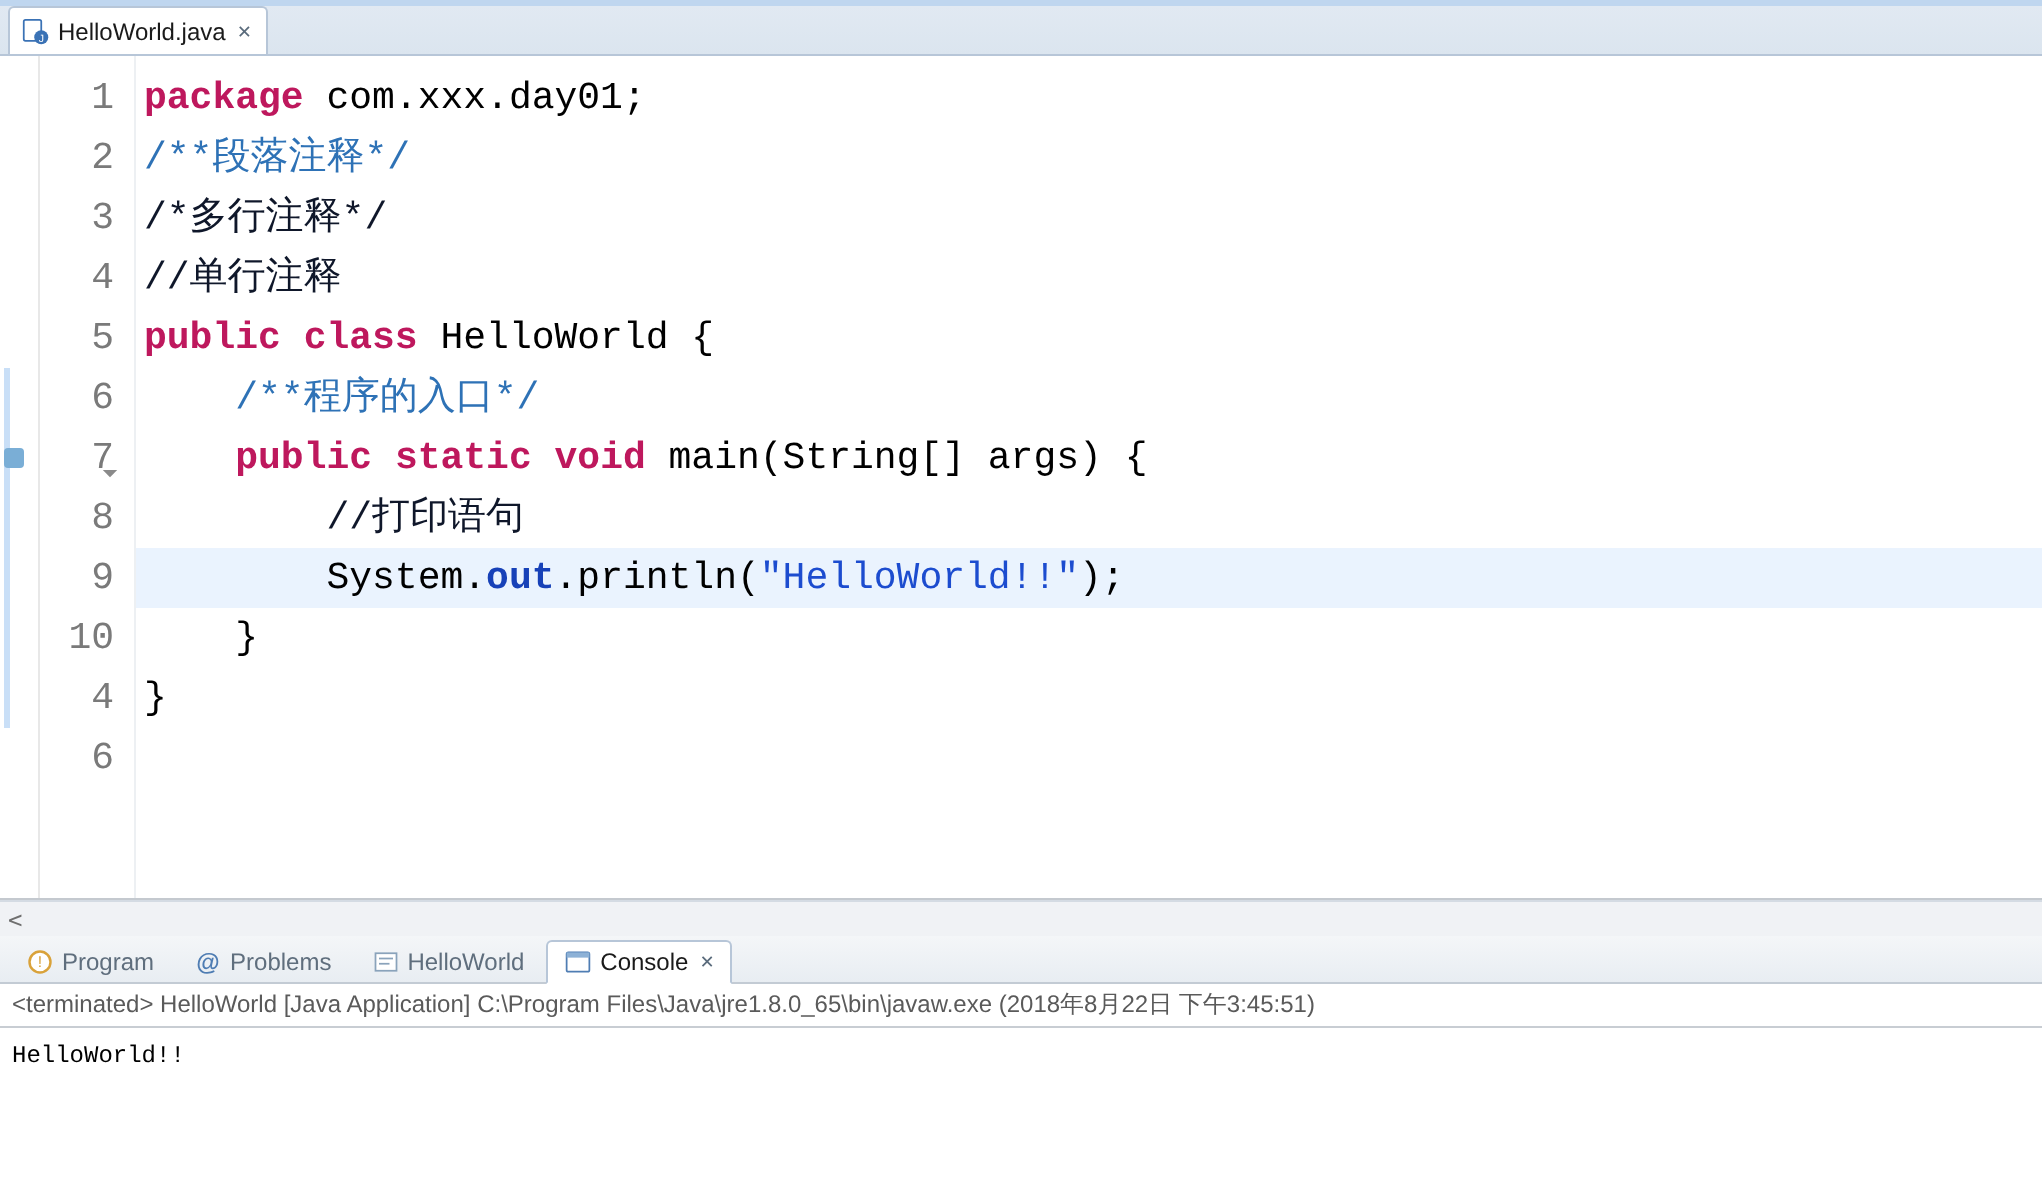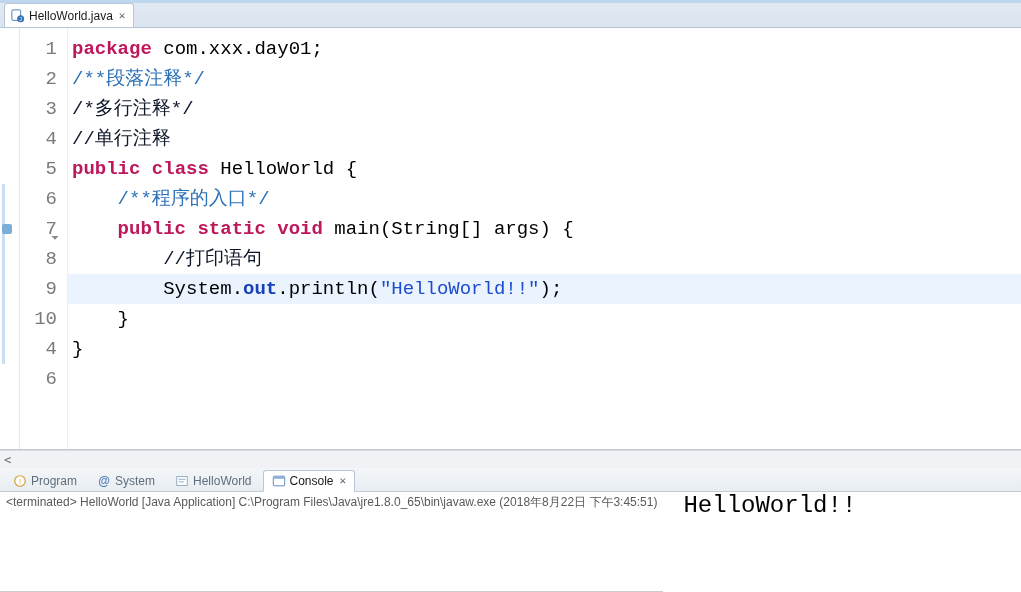--- a/index.html
+++ b/index.html
@@ -164,35 +164,35 @@
   .view-icon {
     width: 14px; height: 14px;
     display: inline-flex; align-items: center; justify-content: center;
     font-size: 12px;
   }
 
   
   .console {
     height: 100px;
     display: flex;
-    flex-direction: row;
+    flex-direction: column;
     background: #fff;
   }
   .console-status {
     font-size: 12px;
     color: #5a5a5a;
     padding: 2px 6px;
     border-bottom: 1px solid #c8cdd3;
   }
   .console-body {
     flex: 1;
     font-family: Consolas, "Courier New", monospace;
-    font-size: 24px;
+    font-size: 12px;
     line-height: 24px;
-    padding: 2px 20px;
+    padding: 2px 6px;
     color: #000;
     overflow: auto;
   }
 </style>
 </head>
 <body>
 
 <div class="app">
 
   <div class="editor-tabbar">
@@ -241,21 +241,21 @@
             <circle cx="8" cy="8" r="6" fill="#fff" stroke="#d9a23a" stroke-width="1.4"></circle>
             <text x="8" y="11" text-anchor="middle" font-size="9" fill="#d9a23a">!</text>
           </svg>
         </span>
         <span>Program</span>
       </div>
       <div class="view-tab">
         <span class="view-icon">
           <span style="color:#4f7db3;font-weight:bold;font-size:12px">@</span>
         </span>
-        <span>System</span>
+        <span>Problems</span>
       </div>
       <div class="view-tab">
         <span class="view-icon">
           <svg width="14" height="14" viewBox="0 0 16 16">
             <rect x="2" y="3" width="12" height="10" fill="#fff" stroke="#8aa3bb"></rect>
             <line x1="4" y1="6" x2="12" y2="6" stroke="#8aa3bb"></line>
             <line x1="4" y1="9" x2="10" y2="9" stroke="#8aa3bb"></line>
           </svg>
         </span>
         <span>HelloWorld</span>

